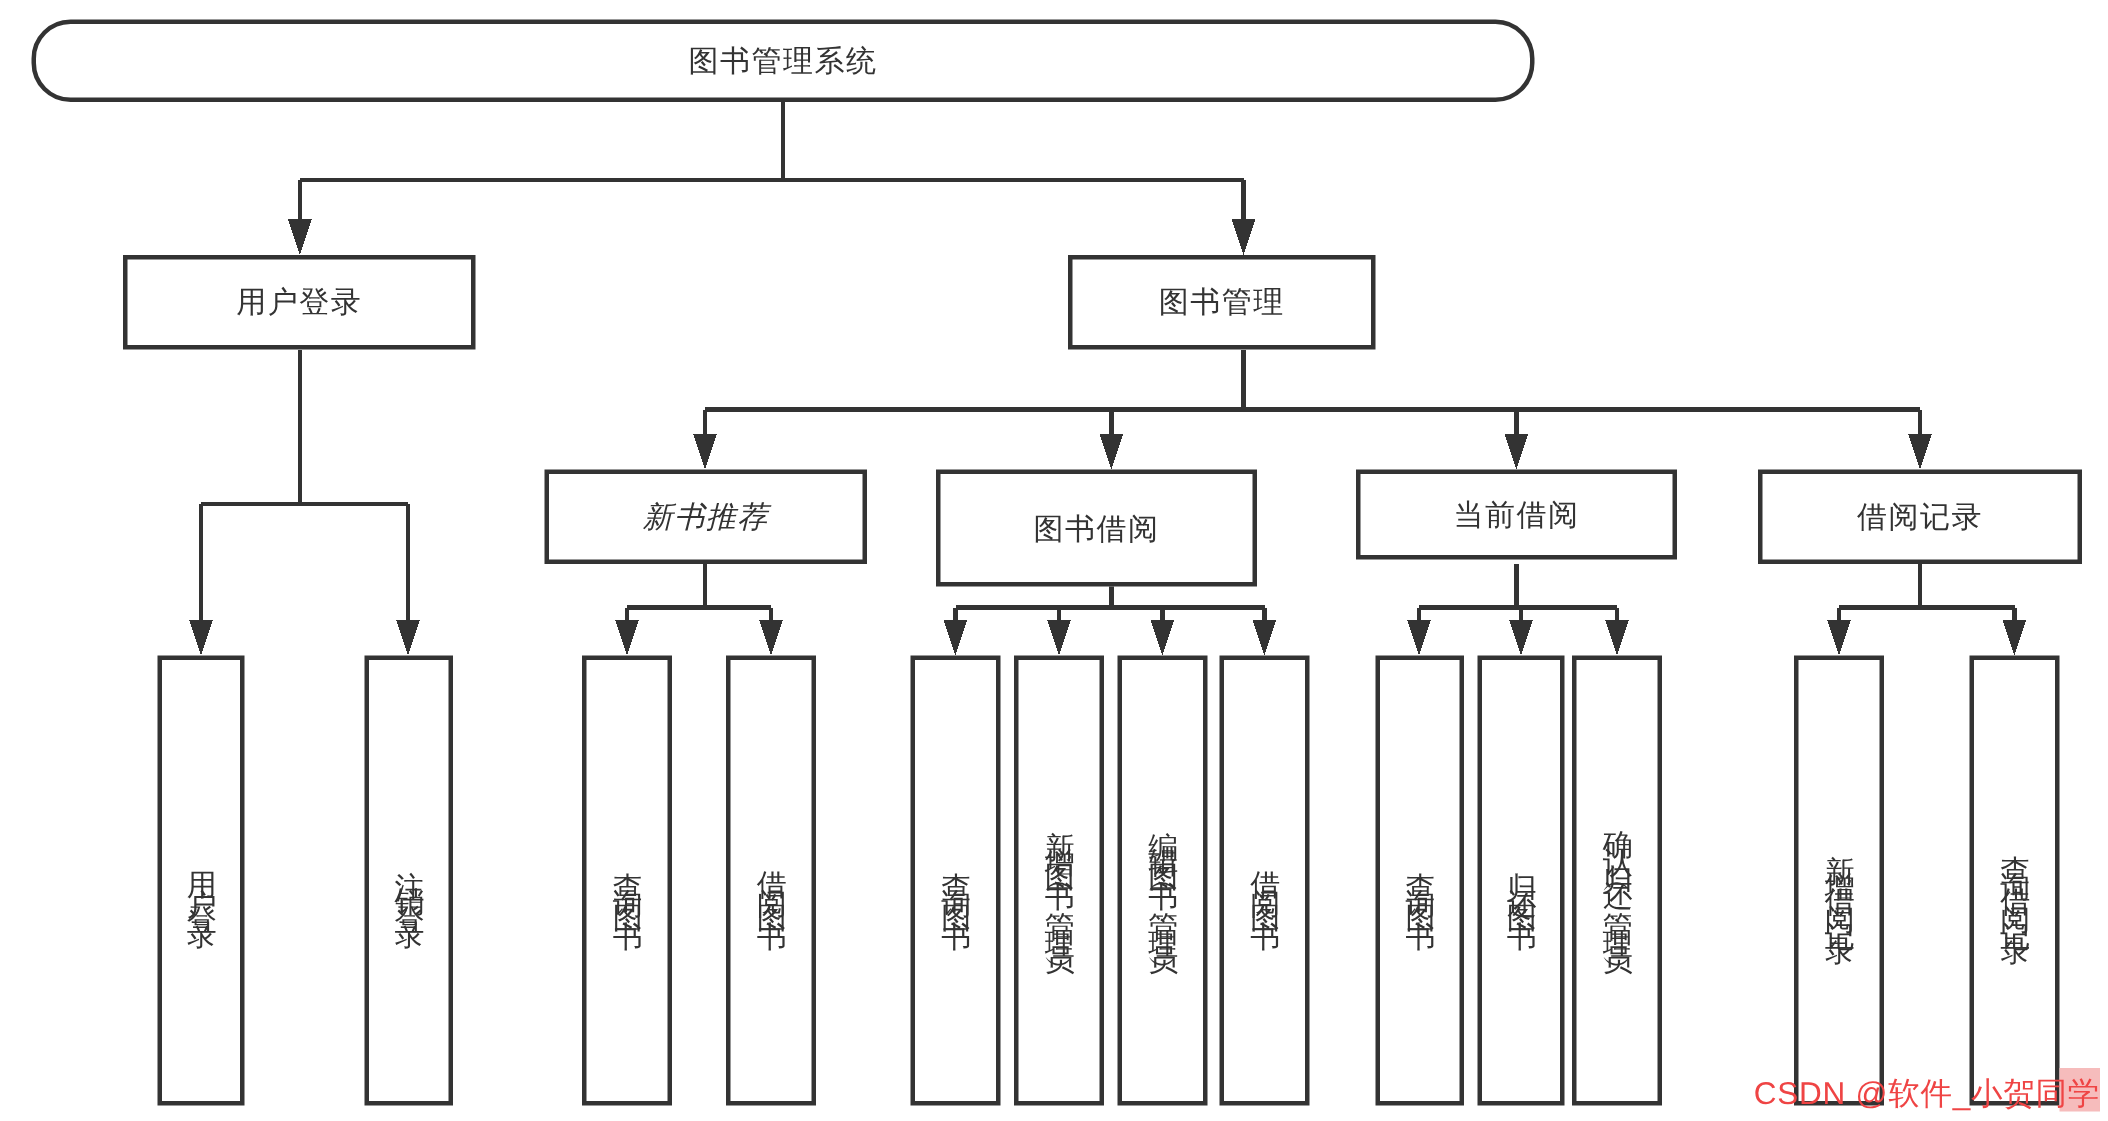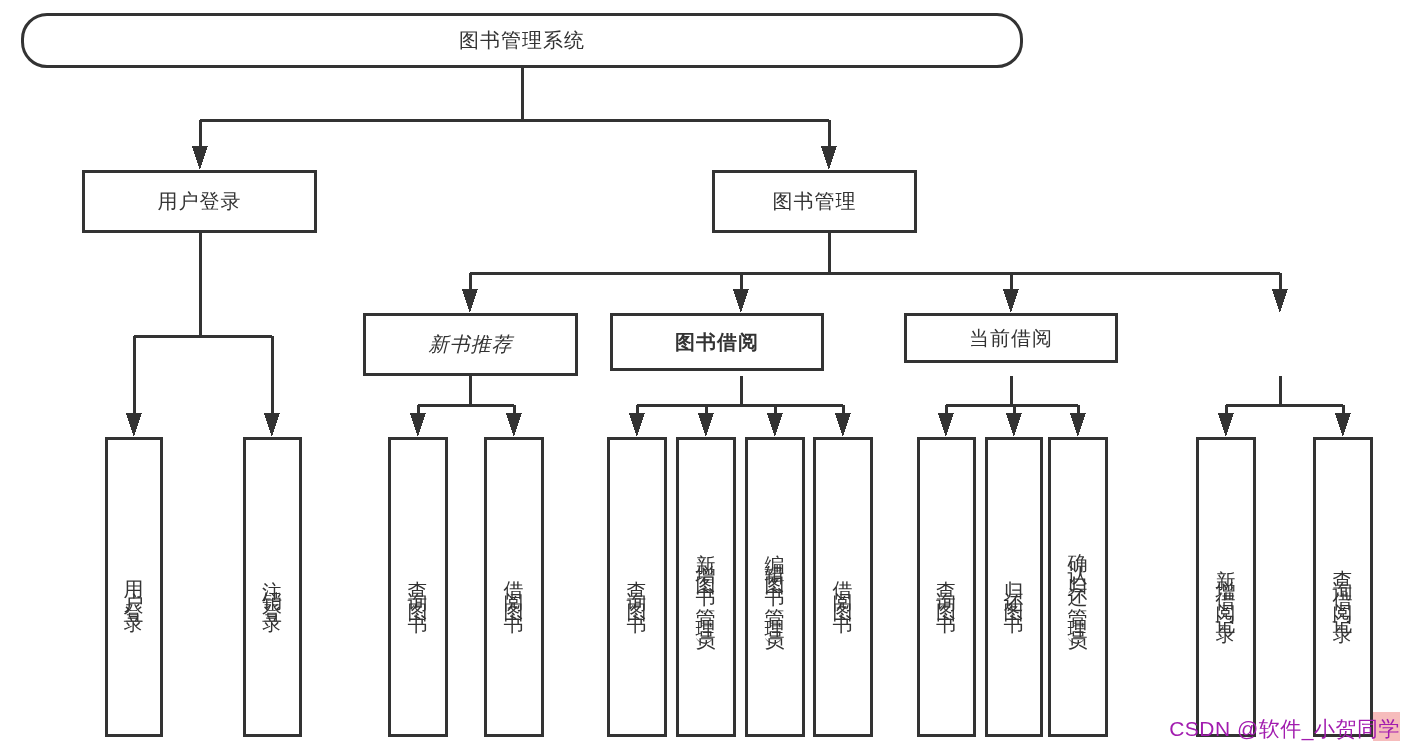--- a/index.html
+++ b/index.html
@@ -57,22 +57,23 @@
       M938 413h16l-8 24z M1006 413h16l-8 24z M1070 413h16l-8 24z
       M1218 413h16l-8 24z M1335 413h16l-8 24z"></path>
   </svg>
 
   <div class="hbox" style="left: 21px; top: 13px; width: 1002px; height: 55px; border-color: rgb(51, 51, 51); border-radius: 26px;">图书管理系统</div>
 
   <div class="hbox" style="left: 82px; top: 170px; width: 235px; height: 63px; border-color: rgb(51, 51, 51);">用户登录</div>
   <div class="hbox" style="left: 712px; top: 170px; width: 205px; height: 63px; border-color: rgb(51, 51, 51);">图书管理</div>
 
   <div class="hbox" style="left: 363px; top: 313px; width: 215px; height: 63px; border-color: rgb(51, 51, 51); font-style: italic;">新书推荐</div>
-  <div class="hbox" style="left: 610px; top: 313px; width: 214px; height: 58px; border-color: rgb(51, 51, 51); font-weight: bold;">图书借阅</div>
-  <div class="hbox" style="left: 904px; top: 313px; width: 214px; height: 50px; border-color: rgb(51, 51, 51);">当前借阅</div>
+  <div class="hbox" style="left: 624px; top: 313px; width: 214px; height: 78px; border-color: rgb(51, 51, 51);">图书借阅</div>
+  <div class="hbox" style="left: 904px; top: 313px; width: 214px; height: 60px; border-color: rgb(51, 51, 51);">当前借阅</div>
+  <div class="hbox" style="left: 1172px; top: 313px; width: 216px; height: 63px; border-color: rgb(51, 51, 51);">借阅记录</div>
 
   <div class="vbox" style="left: 105px; top: 437px; width: 58px; height: 300px; border-color: rgb(51, 51, 51);">
     <span class="vlabel">用户登录</span>
   </div>
   <div class="vbox" style="left: 243px; top: 437px; width: 59px; height: 300px; border-color: rgb(51, 51, 51);">
     <span class="vlabel">注销登录</span>
   </div>
 
   <div class="vbox" style="left: 388px; top: 437px; width: 60px; height: 300px; border-color: rgb(51, 51, 51);">
     <span class="vlabel">查询图书</span>
@@ -105,15 +106,15 @@
   </div>
 
   <div class="vbox" style="left: 1196px; top: 437px; width: 60px; height: 300px; border-color: rgb(51, 51, 51);">
     <span class="vlabel">新增借阅记录</span>
   </div>
   <div class="vbox" style="left: 1313px; top: 437px; width: 60px; height: 300px; border-color: rgb(51, 51, 51);">
     <span class="vlabel">查询借阅记录</span>
   </div>
 
   <div class="wm-highlight" style="background: rgb(246, 188, 188);"></div>
-  <div class="watermark" style="color: #a21caf;">CSDN @软件_小贺同学</div>
+  <div class="watermark" style="color: #ef4444;">CSDN @软件_小贺同学</div>
 
 </div>
 
 </body></html>

